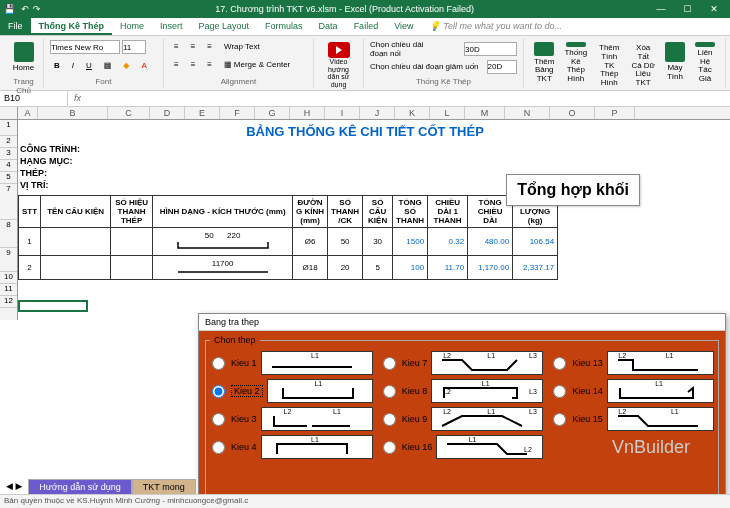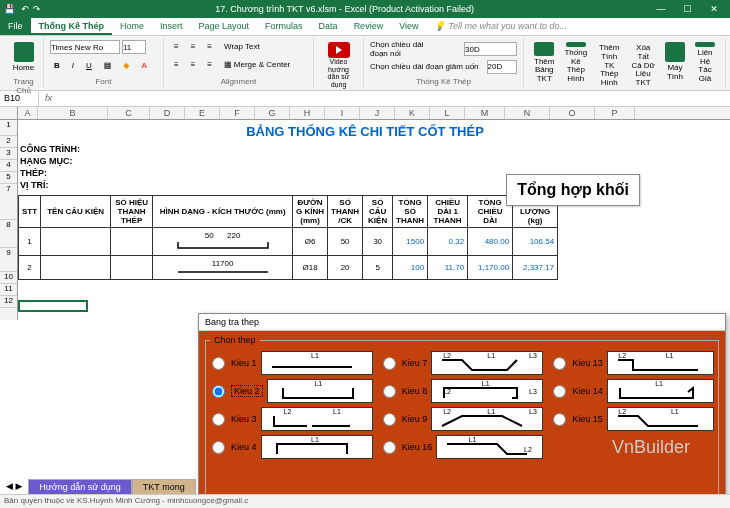--- a/index.html
+++ b/index.html
@@ -16,21 +16,21 @@
 .ribbon { background:#f3f3f3; border-bottom:1px solid #ccc; height:55px; display:flex; padding:2px 4px; font-size:8px; }
 .ribbon .group { border-right:1px solid #ddd; padding:2px 6px; display:flex; flex-direction:column; justify-content:space-between; }
 .ribbon .group .glabel { text-align:center; color:#666; font-size:8px; margin-top:2px; }
 .ribbon .fontbox { display:flex; gap:2px; margin-bottom:2px; }
 .ribbon input,.ribbon select { font-size:8px; height:14px; border:1px solid #aaa; }
 .ribbon .btn { display:inline-block; padding:1px 3px; border:1px solid transparent; cursor:pointer; }
 .ribbon .bigbtn { display:flex; flex-direction:column; align-items:center; padding:2px 4px; text-align:center; line-height:1.1; cursor:pointer; }
 .ribbon .bigbtn .ico { width:20px; height:20px; background:#1a7343; border-radius:2px; margin-bottom:2px; }
 .ribbon .row { display:flex; align-items:center; gap:4px; }
 .fbar { display:flex; height:16px; border-bottom:1px solid #ccc; font-size:9px; background:#fff; }
-.fbar .namebox { width:39px; border-right:1px solid #ccc; padding:2px 4px; }
+.fbar .namebox { width:68px; border-right:1px solid #ccc; padding:2px 4px; }
 .fbar .fx { padding:2px 6px; color:#666; font-style:italic; }
 .sheet { position:relative; background:#fff; height:358px; overflow:hidden; }
 .colhdr { display:flex; background:#f3f3f3; border-bottom:1px solid #999; font-size:9px; }
 .colhdr .corner { width:18px; border-right:1px solid #999; }
 .colhdr .col { border-right:1px solid #ccc; text-align:center; padding:1px 0; color:#555; }
 .doc-title { color:#0066cc; font-weight:bold; font-size:13px; text-align:center; padding:4px 0; }
 .tbl { border-collapse:collapse; margin-left:18px; font-size:8px; }
 .tbl td,.tbl th { border:1px solid #333; padding:2px 3px; text-align:center; vertical-align:middle; }
 .tbl th { font-weight:bold; background:#fff; }
 .tbl .blue { color:#0066cc; text-align:right; }
@@ -70,21 +70,21 @@
 </div>
 
 <div class="tabbar">
   <div class="tab file">File</div>
   <div class="tab active">Thống Kê Thép</div>
   <div class="tab">Home</div>
   <div class="tab">Insert</div>
   <div class="tab">Page Layout</div>
   <div class="tab">Formulas</div>
   <div class="tab">Data</div>
-  <div class="tab">Review</div>
+  <div class="tab">Failed</div>
   <div class="tab">View</div>
   <div class="tell">💡 <span>Tell me what you want to do...</span></div>
 </div>
 
 <div class="ribbon">
   <div class="group" style="width:40px">
     <div class="bigbtn">
       <div class="ico" style="background:#1a7343"></div>
       <span>Home</span>
     </div>

